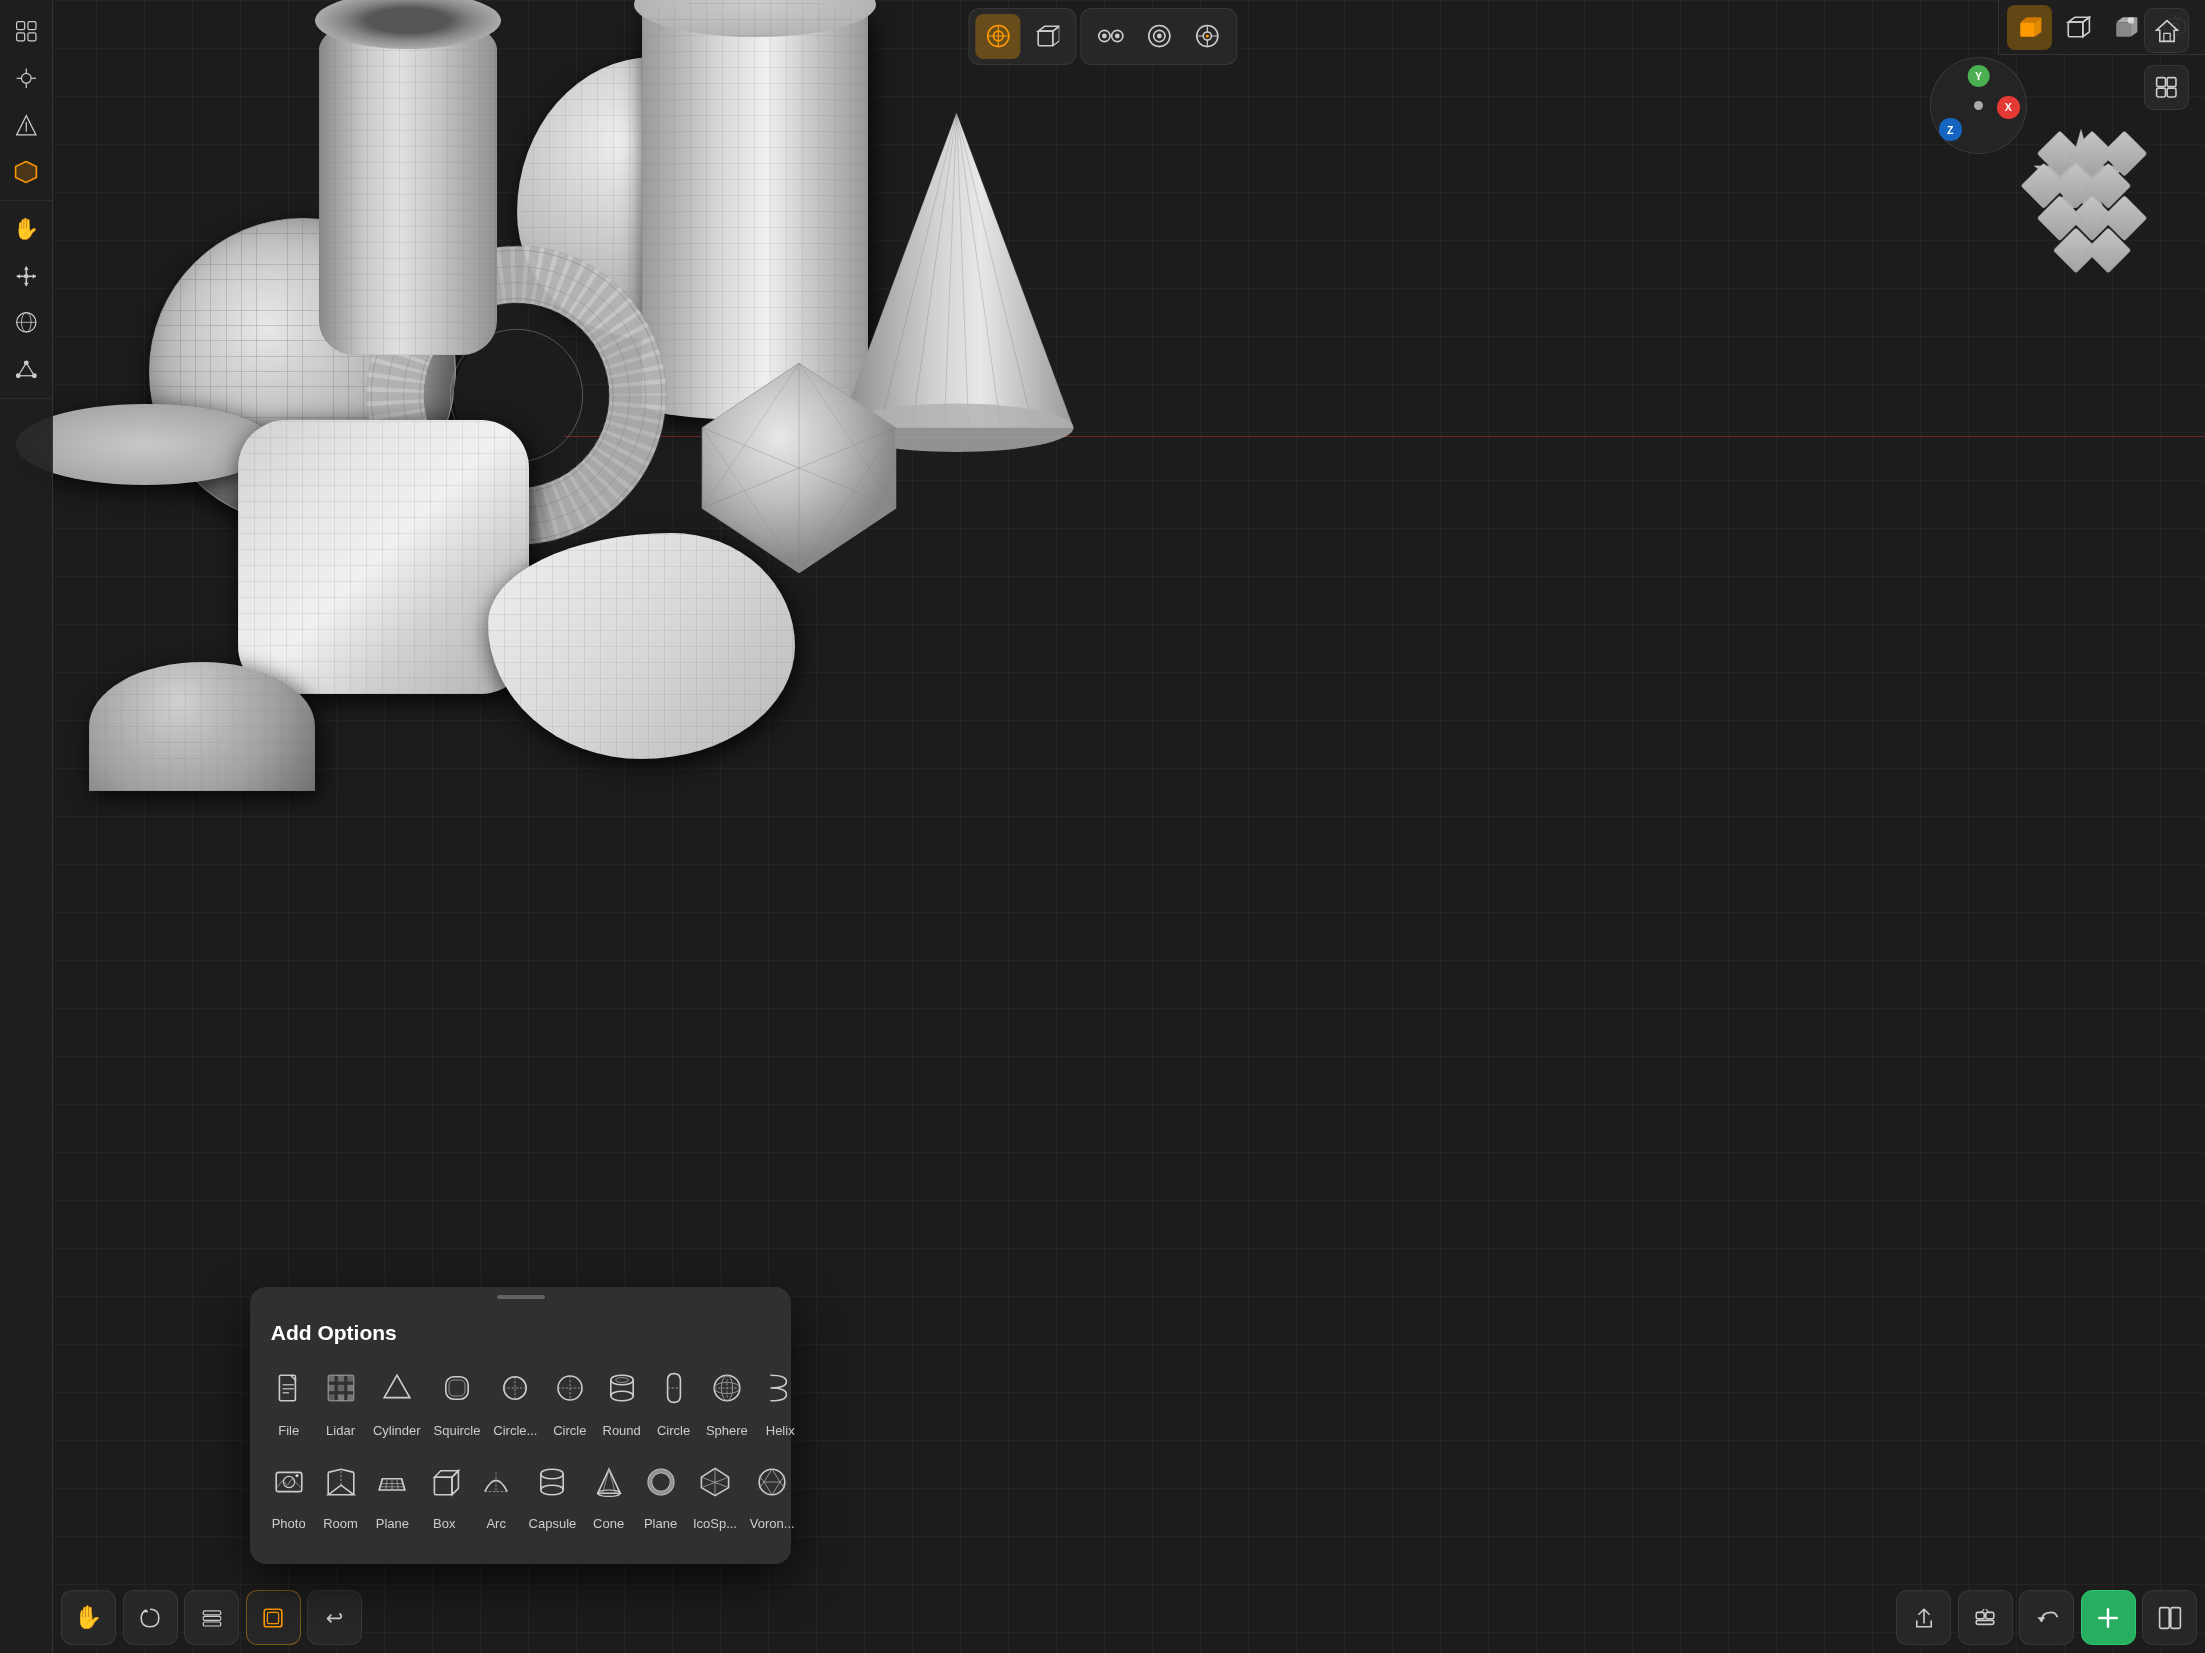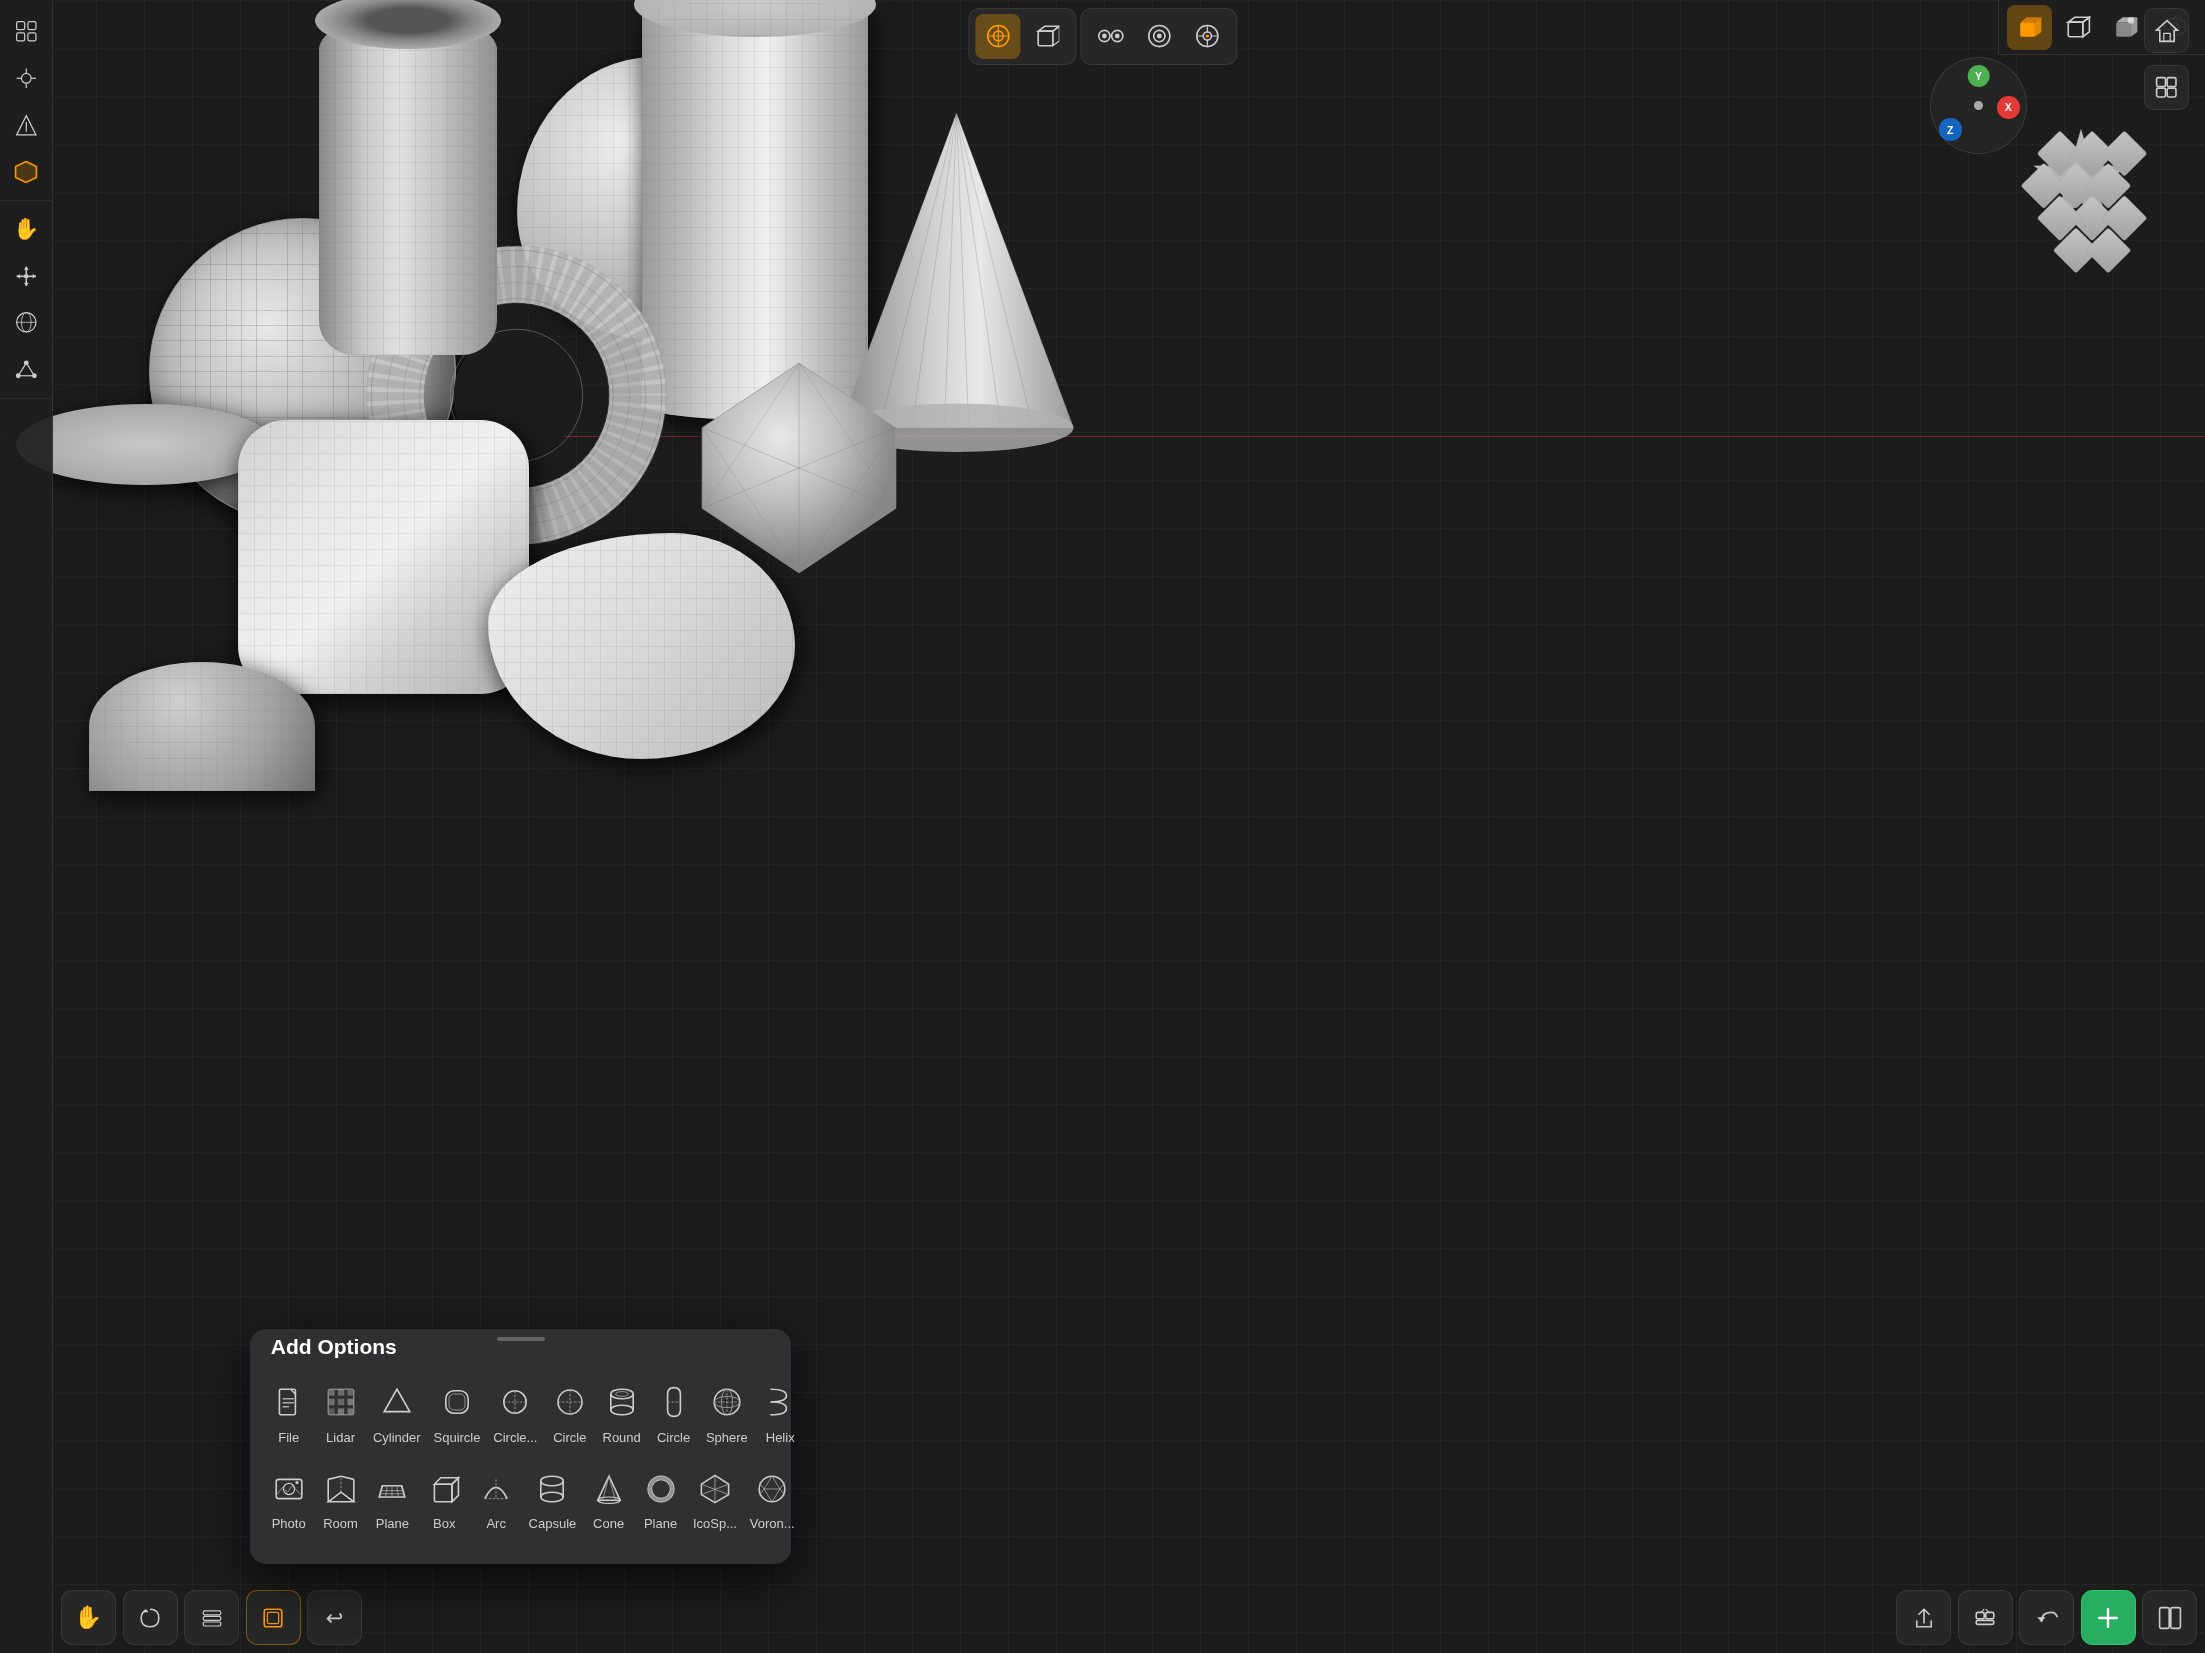--- a/index.html
+++ b/index.html
@@ -398,21 +398,21 @@
     .br-btn.green { background: #27ae60; border-color: #2ecc71; color: white; }
 
     
     #add-options {
       position: absolute;
       bottom: 89px;
       left: 250px;
       width: 541px;
       background: rgba(50,50,52,0.97);
       border-radius: 16px;
-      padding: 6px 16px 16px;
+      padding: 34px 16px 16px;
       z-index: 300;
       box-shadow: 0 16px 48px rgba(0,0,0,0.7);
     }
 
     #add-options-title {
       color: #ffffff;
       font-size: 21px;
       font-weight: 600;
       margin-bottom: 16px;
       padding-left: 4.8px;
@@ -422,21 +422,21 @@
       display: grid;
       grid-template-columns: repeat(10, 1fr);
       gap: 6.5px;
       margin-bottom: 8px;
     }
 
     .option-item {
       display: flex;
       flex-direction: column;
       align-items: center;
-      gap: 8px;
+      gap: 15px;
       padding: 8px 3.2px;
       border-radius: 9.7px;
       cursor: pointer;
       transition: background 0.15s;
     }
 
     .option-icon {
       width: 39px;
       height: 39px;
       display: flex;

